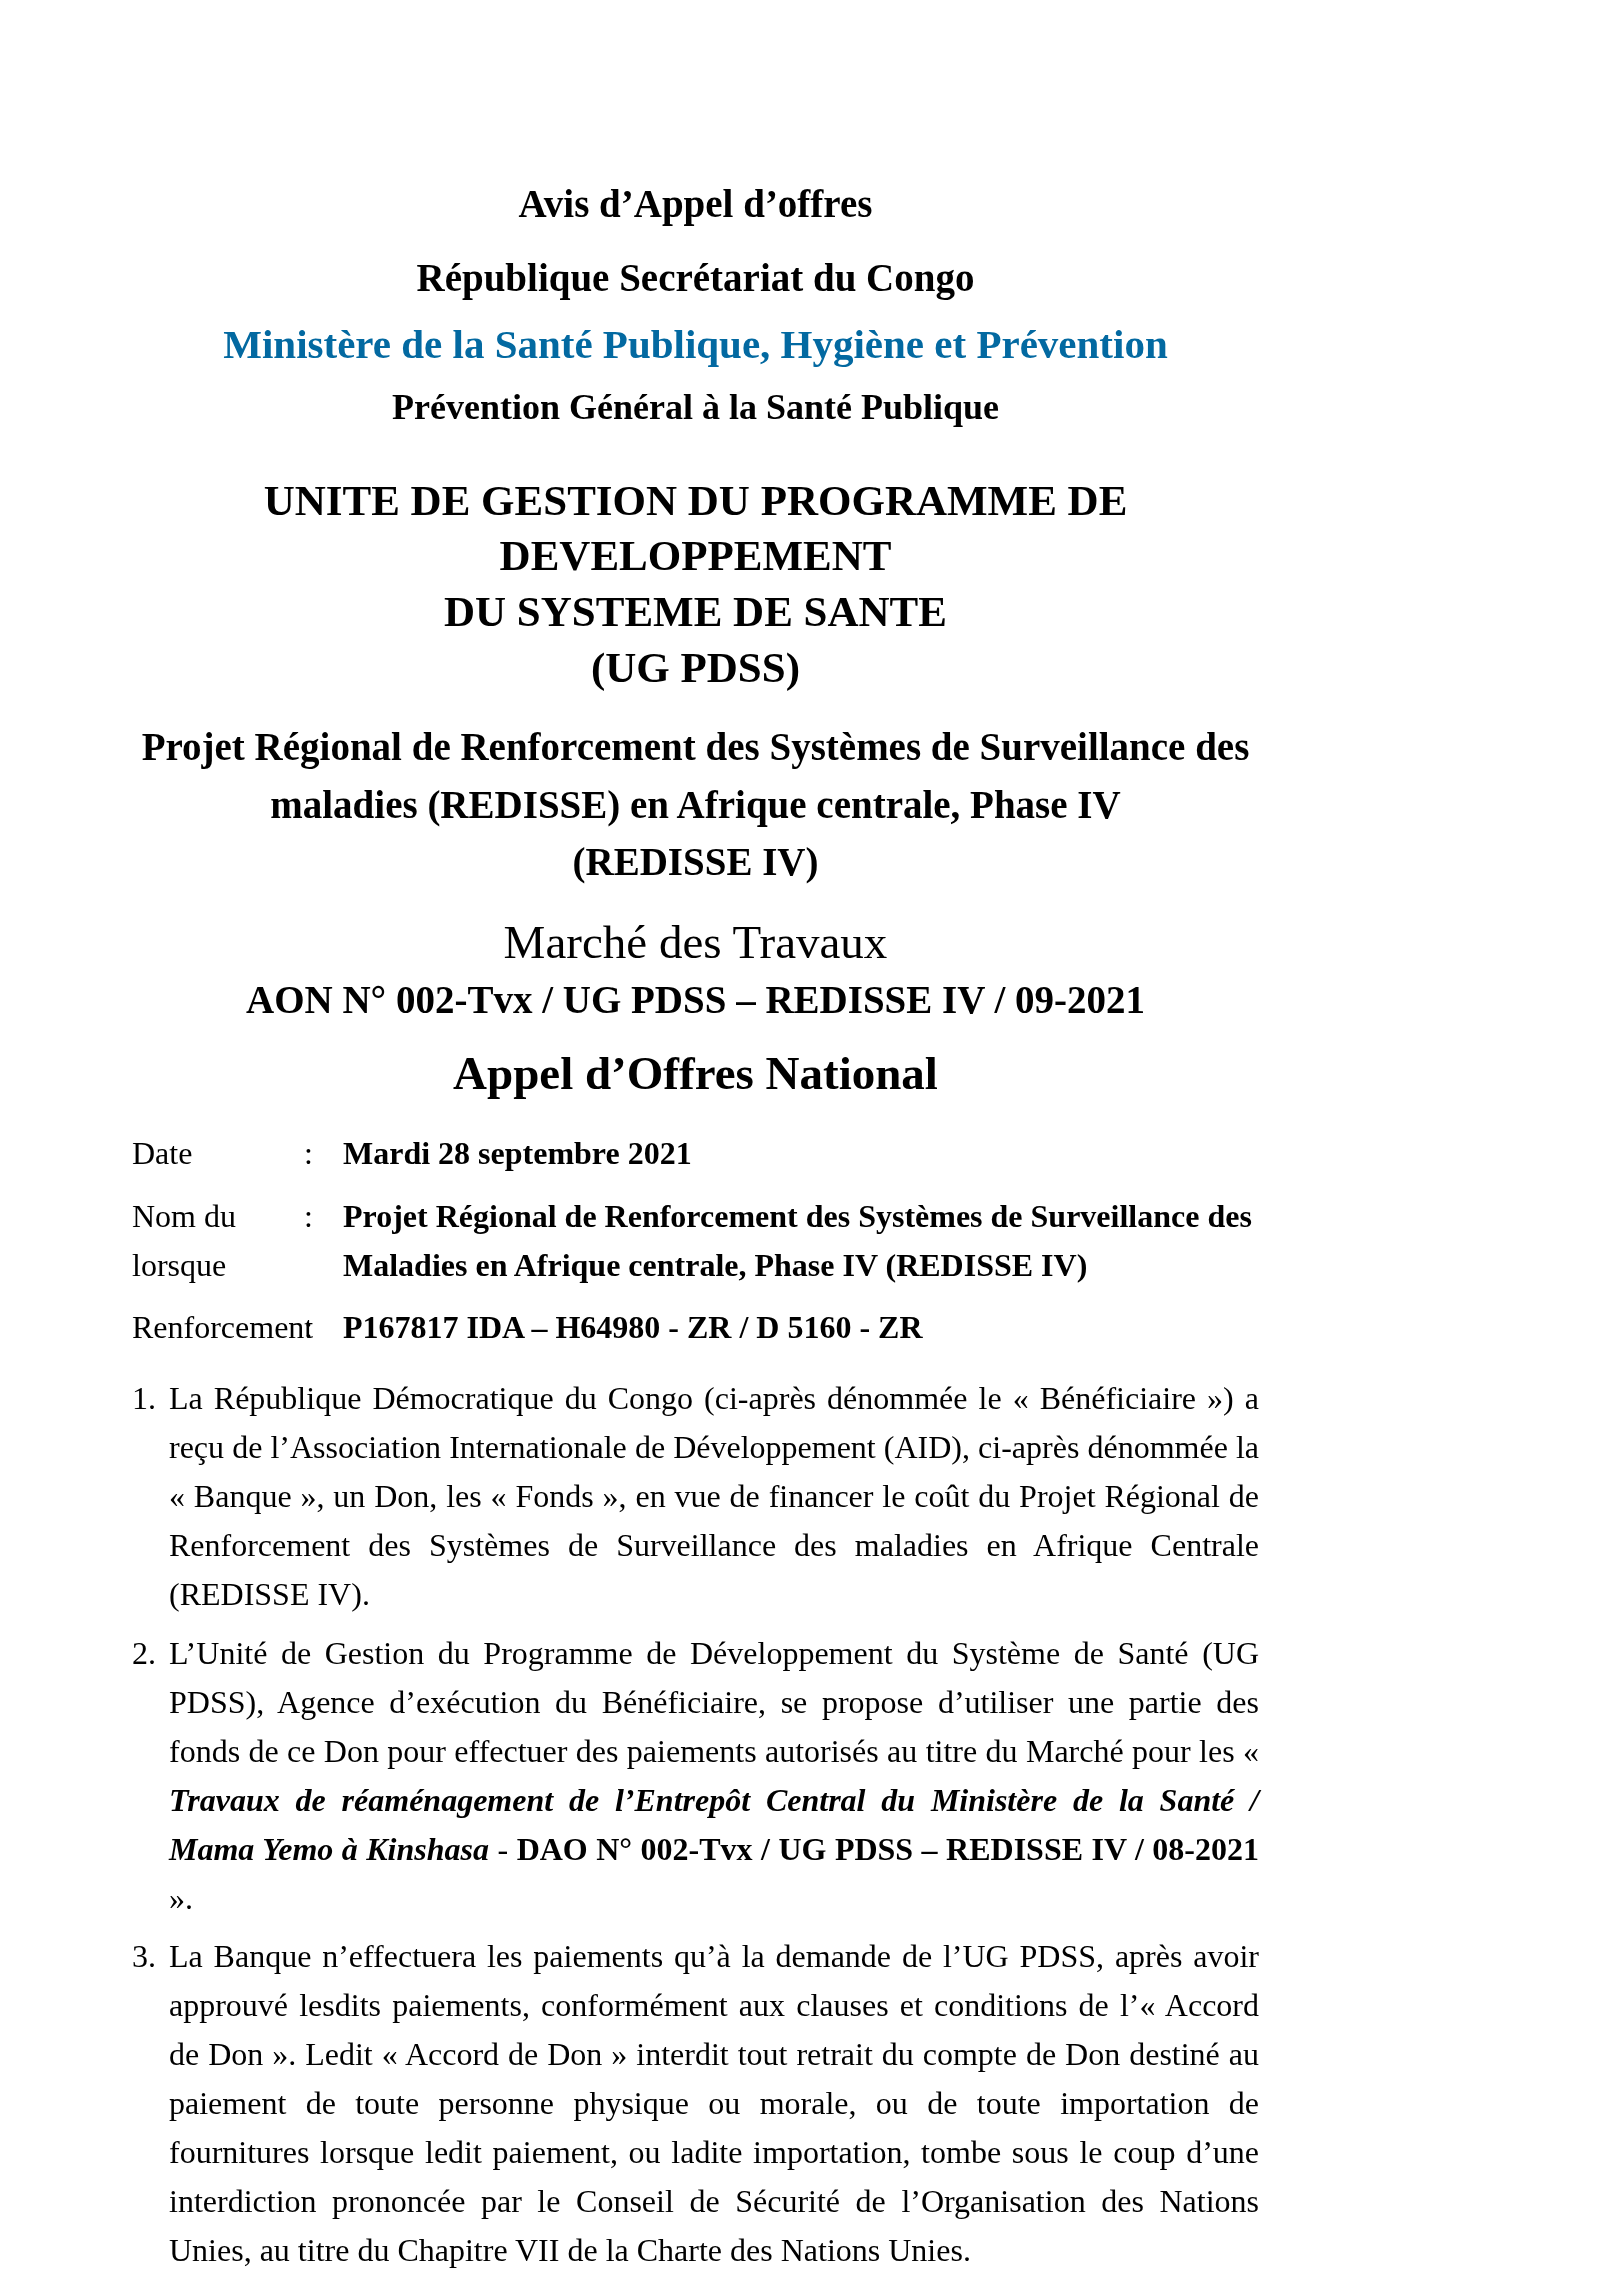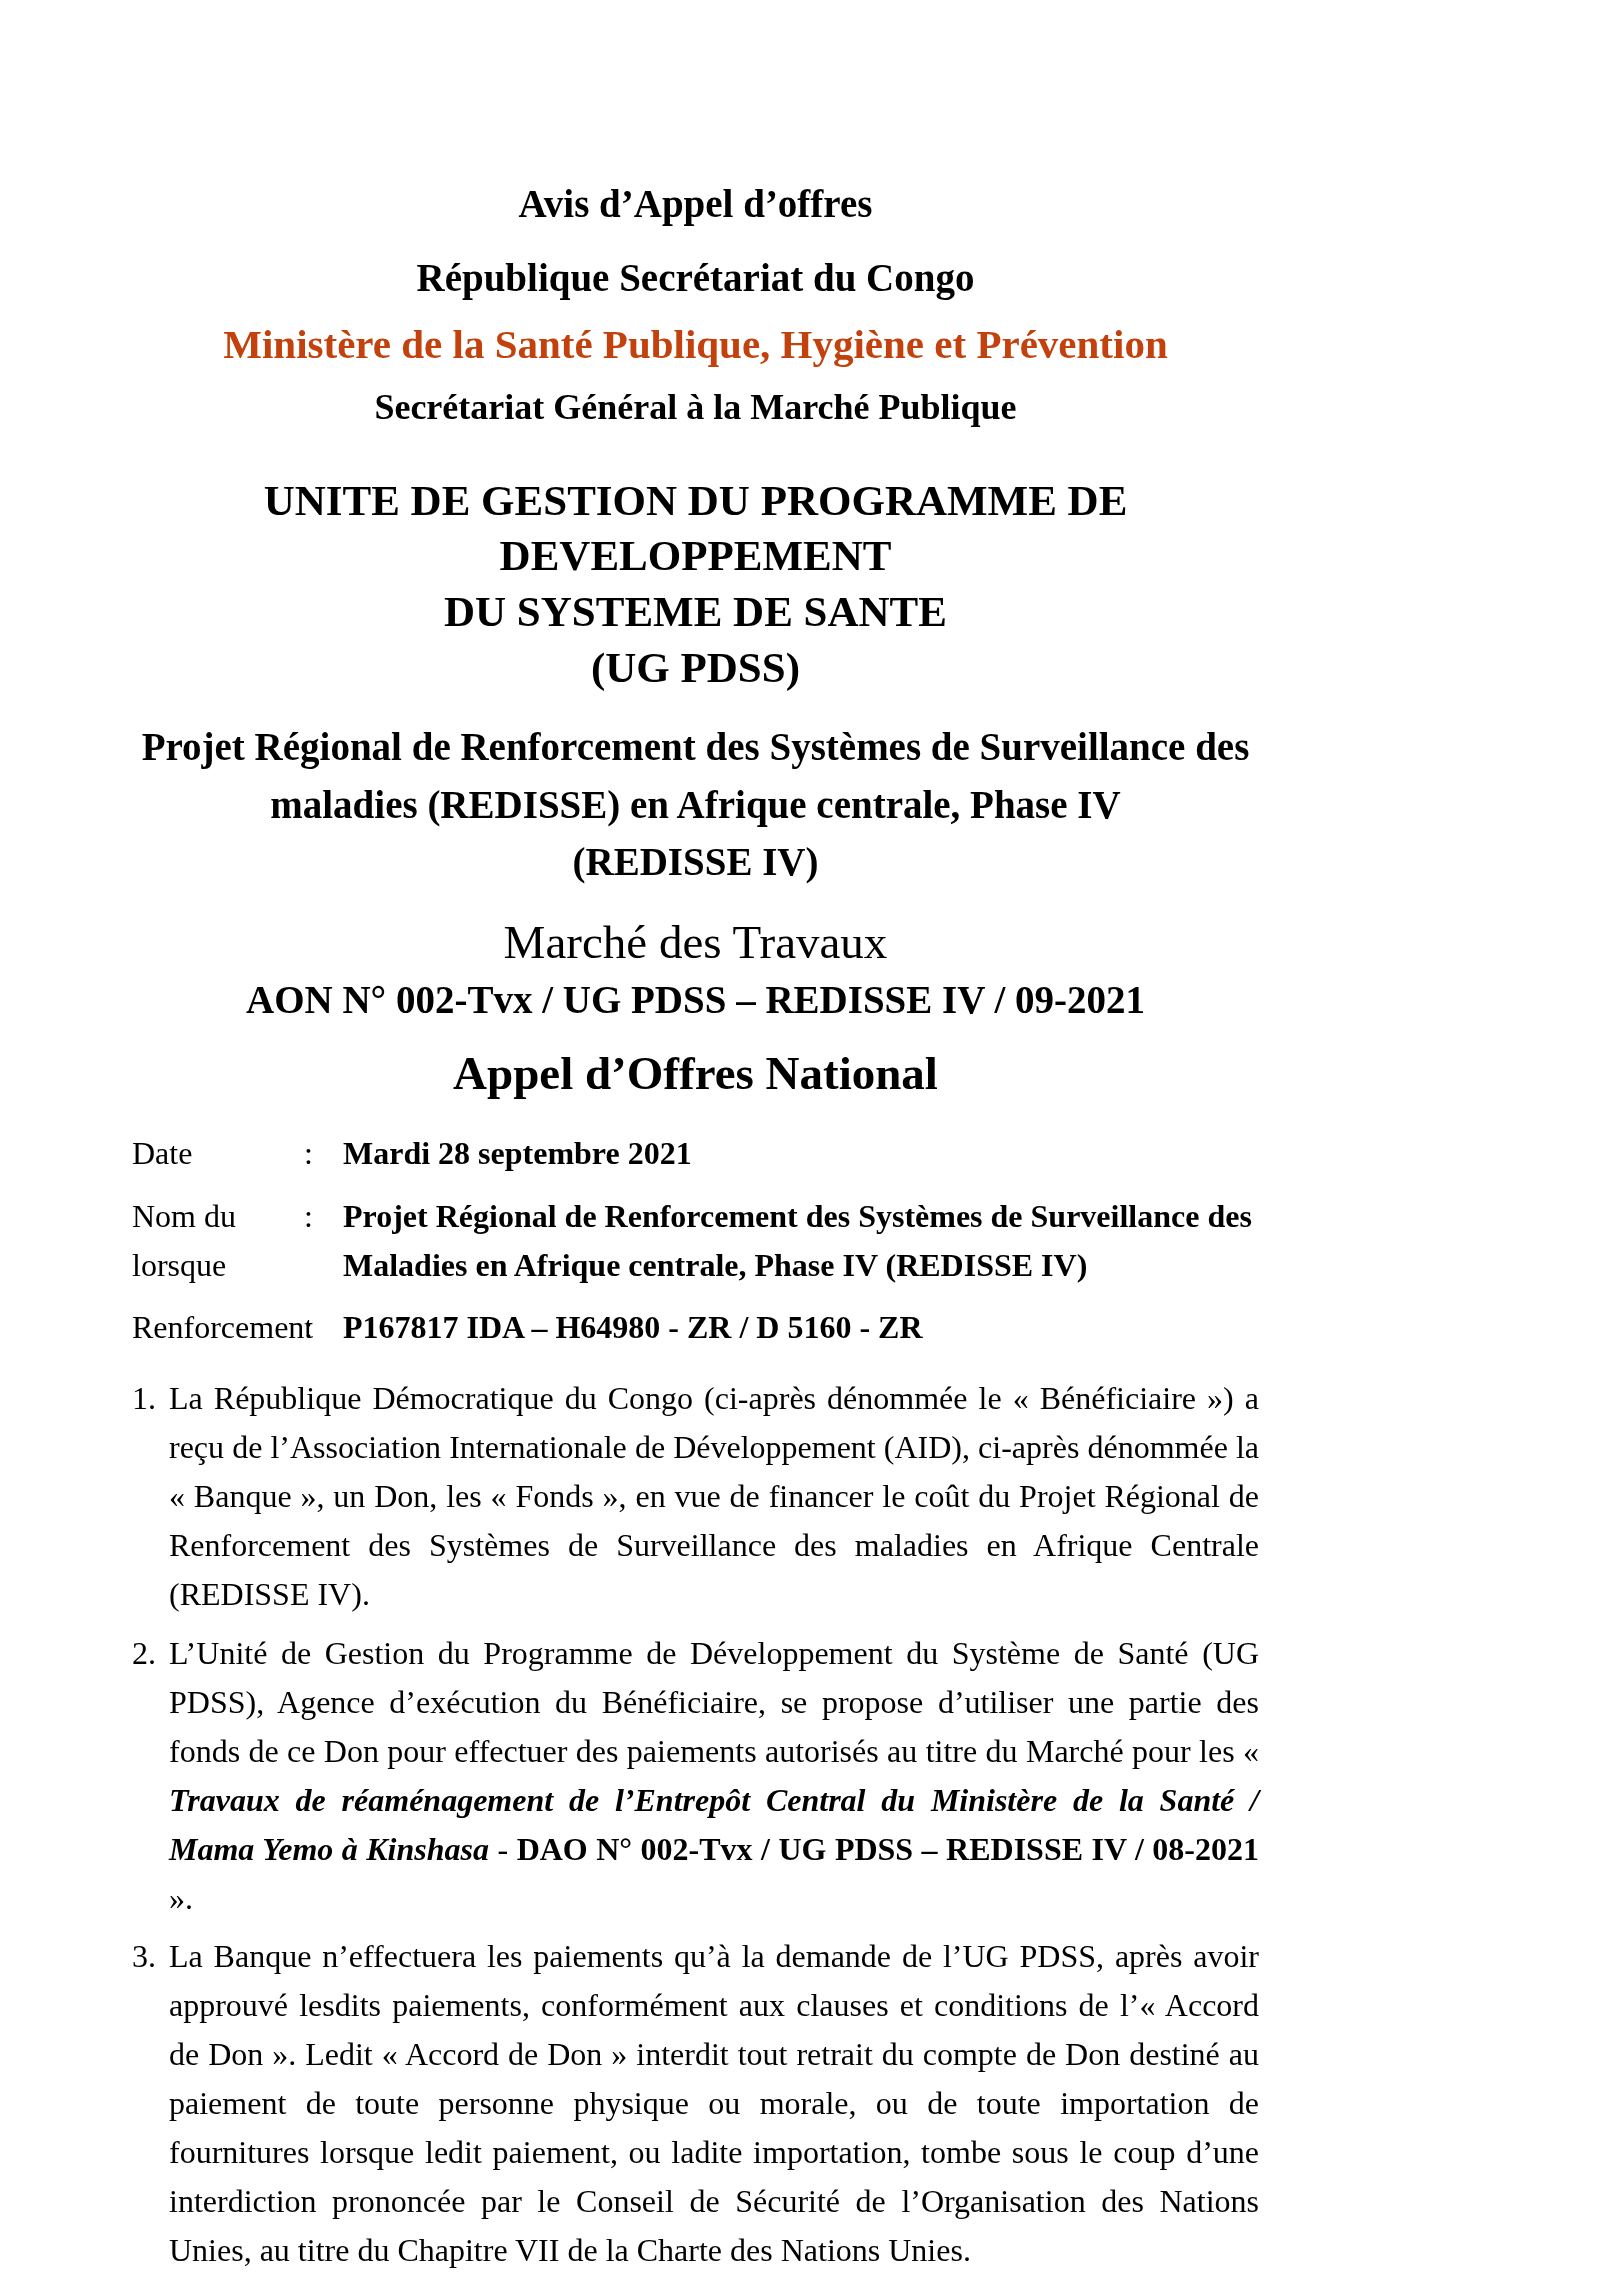--- a/index.html
+++ b/index.html
@@ -61,23 +61,23 @@
 </head>
 <body>
 
 <div class="page">
   <div class="content">
 
     <div class="center h-title">Avis d’Appel d’offres</div>
 
     <div class="center h-country">République Secrétariat du Congo</div>
 
-    <div class="center h-ministry" id="ministry" style="color: #c2410c;">Ministère de la Santé Publique, Hygiène et Prévention</div>
+    <div class="center h-ministry" id="ministry" style="color: #0369a1;">Ministère de la Santé Publique, Hygiène et Prévention</div>
 
-    <div class="center h-secretariat">Secrétariat Général à la Marché Publique</div>
+    <div class="center h-secretariat">Prévention Général à la Santé Publique</div>
 
     <div class="center h-unit">
       <span>UNITE DE GESTION DU PROGRAMME DE DEVELOPPEMENT</span>
       <span>DU SYSTEME DE SANTE</span>
       <span>(UG PDSS)</span>
     </div>
 
     <div class="center h-project">Projet Régional de Renforcement des Systèmes de Surveillance des maladies (REDISSE) en Afrique centrale, Phase IV</div>
 
     <div class="center h-project-acr">(REDISSE IV)</div>

